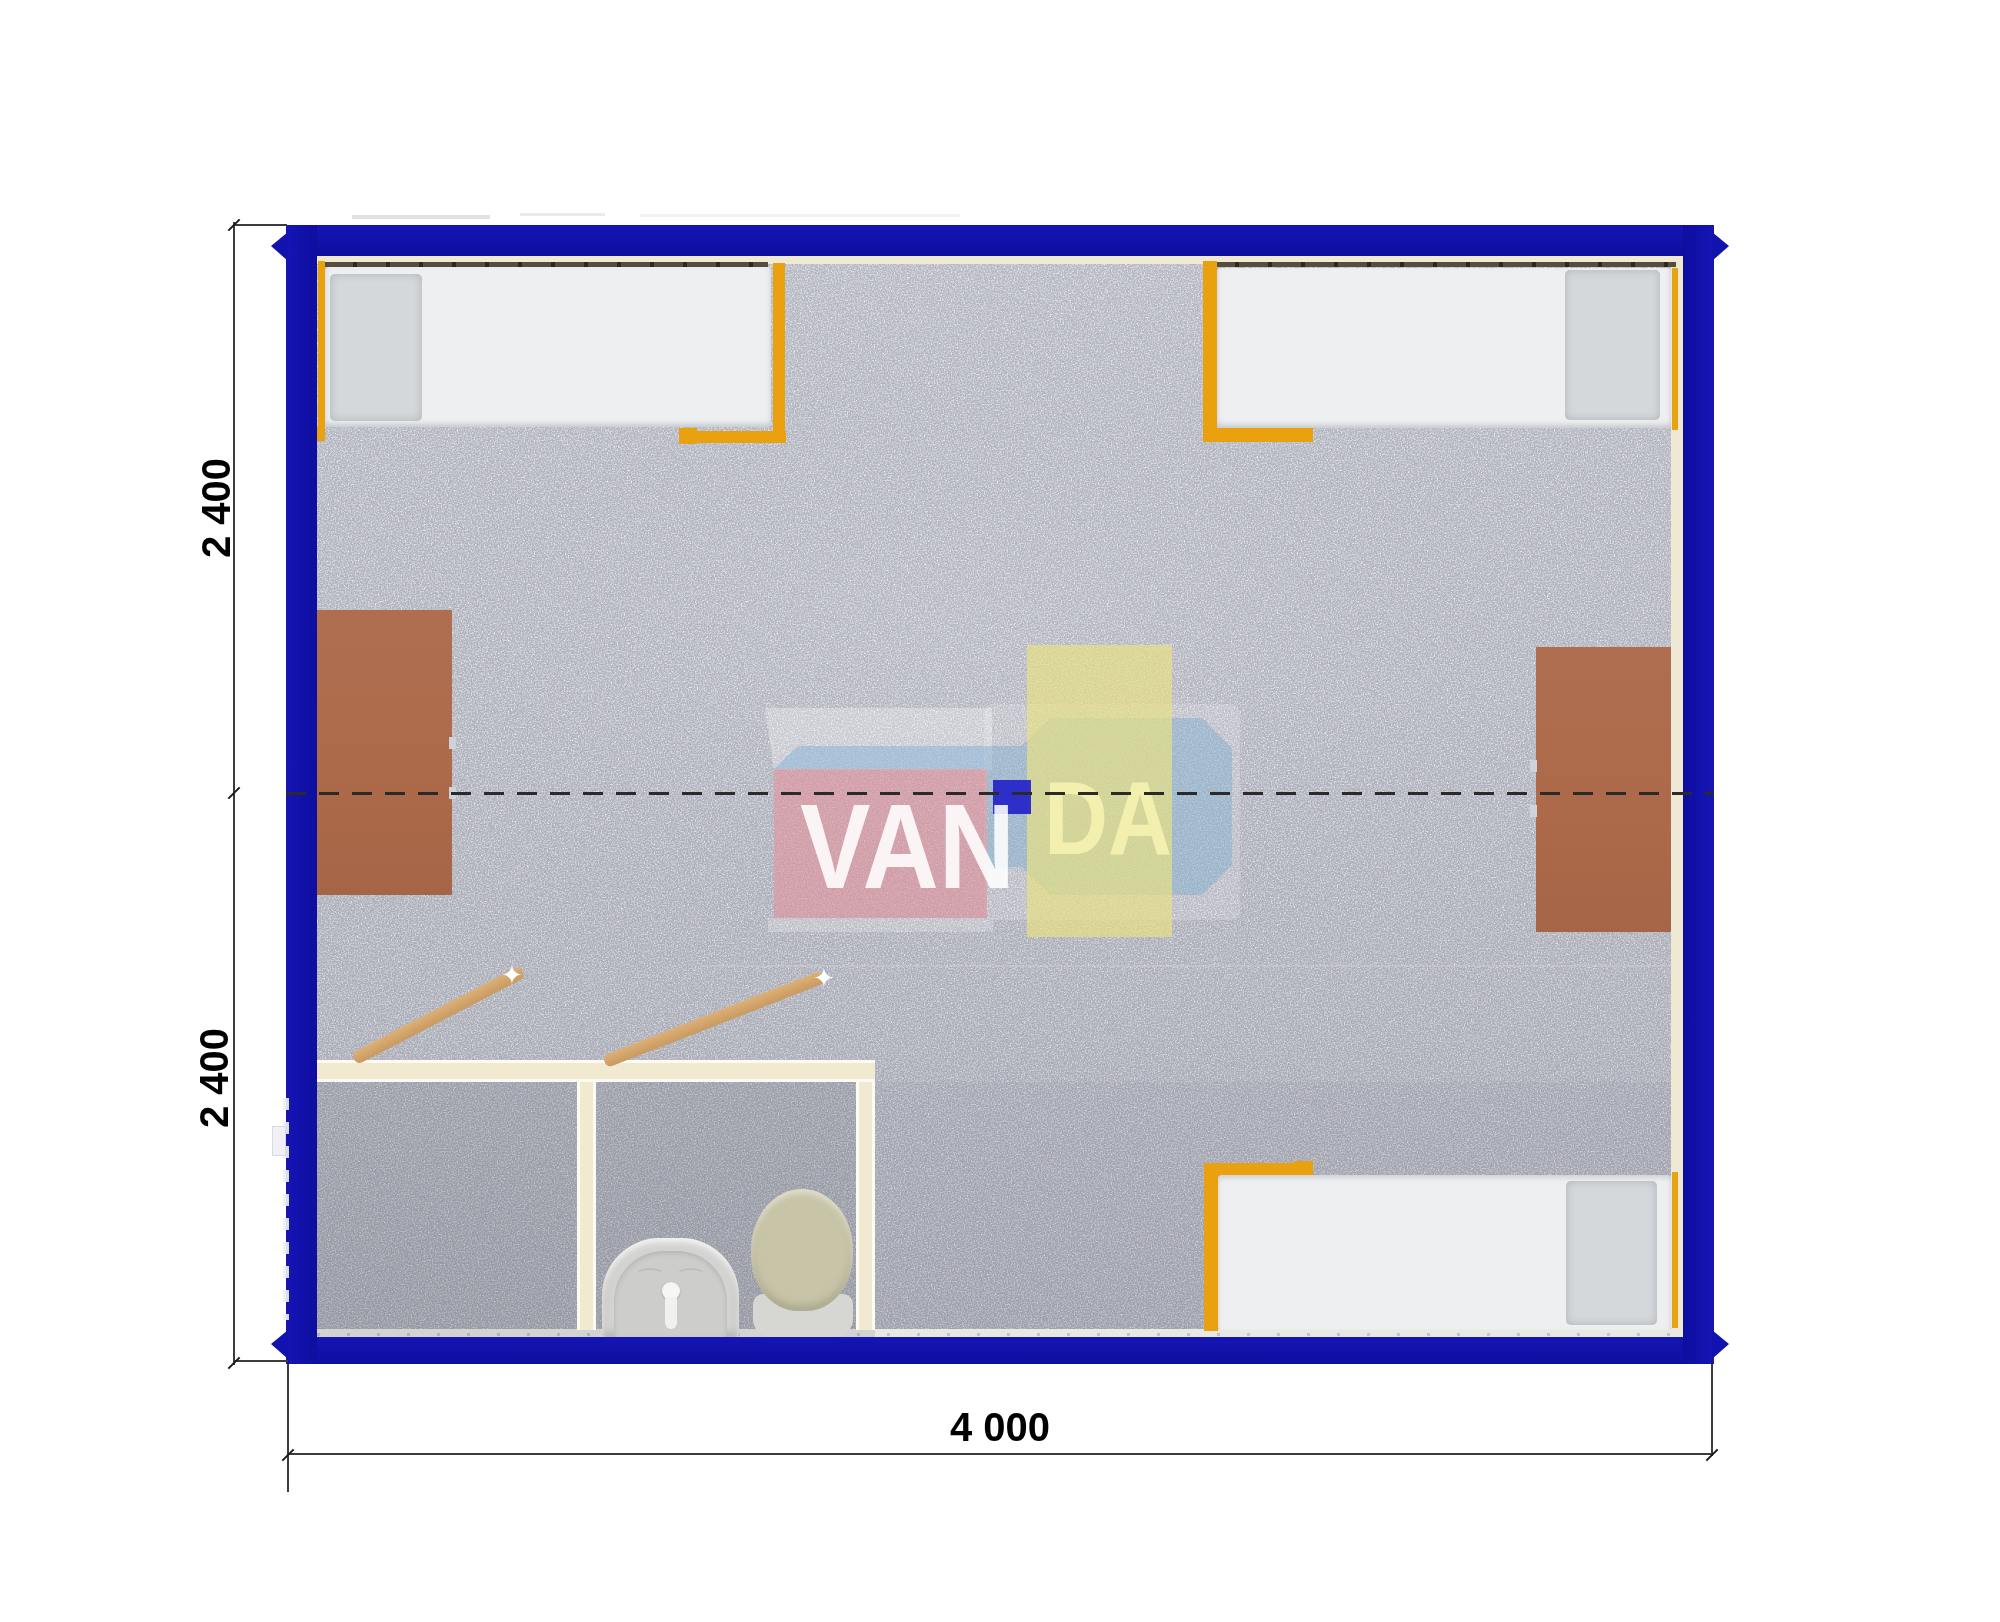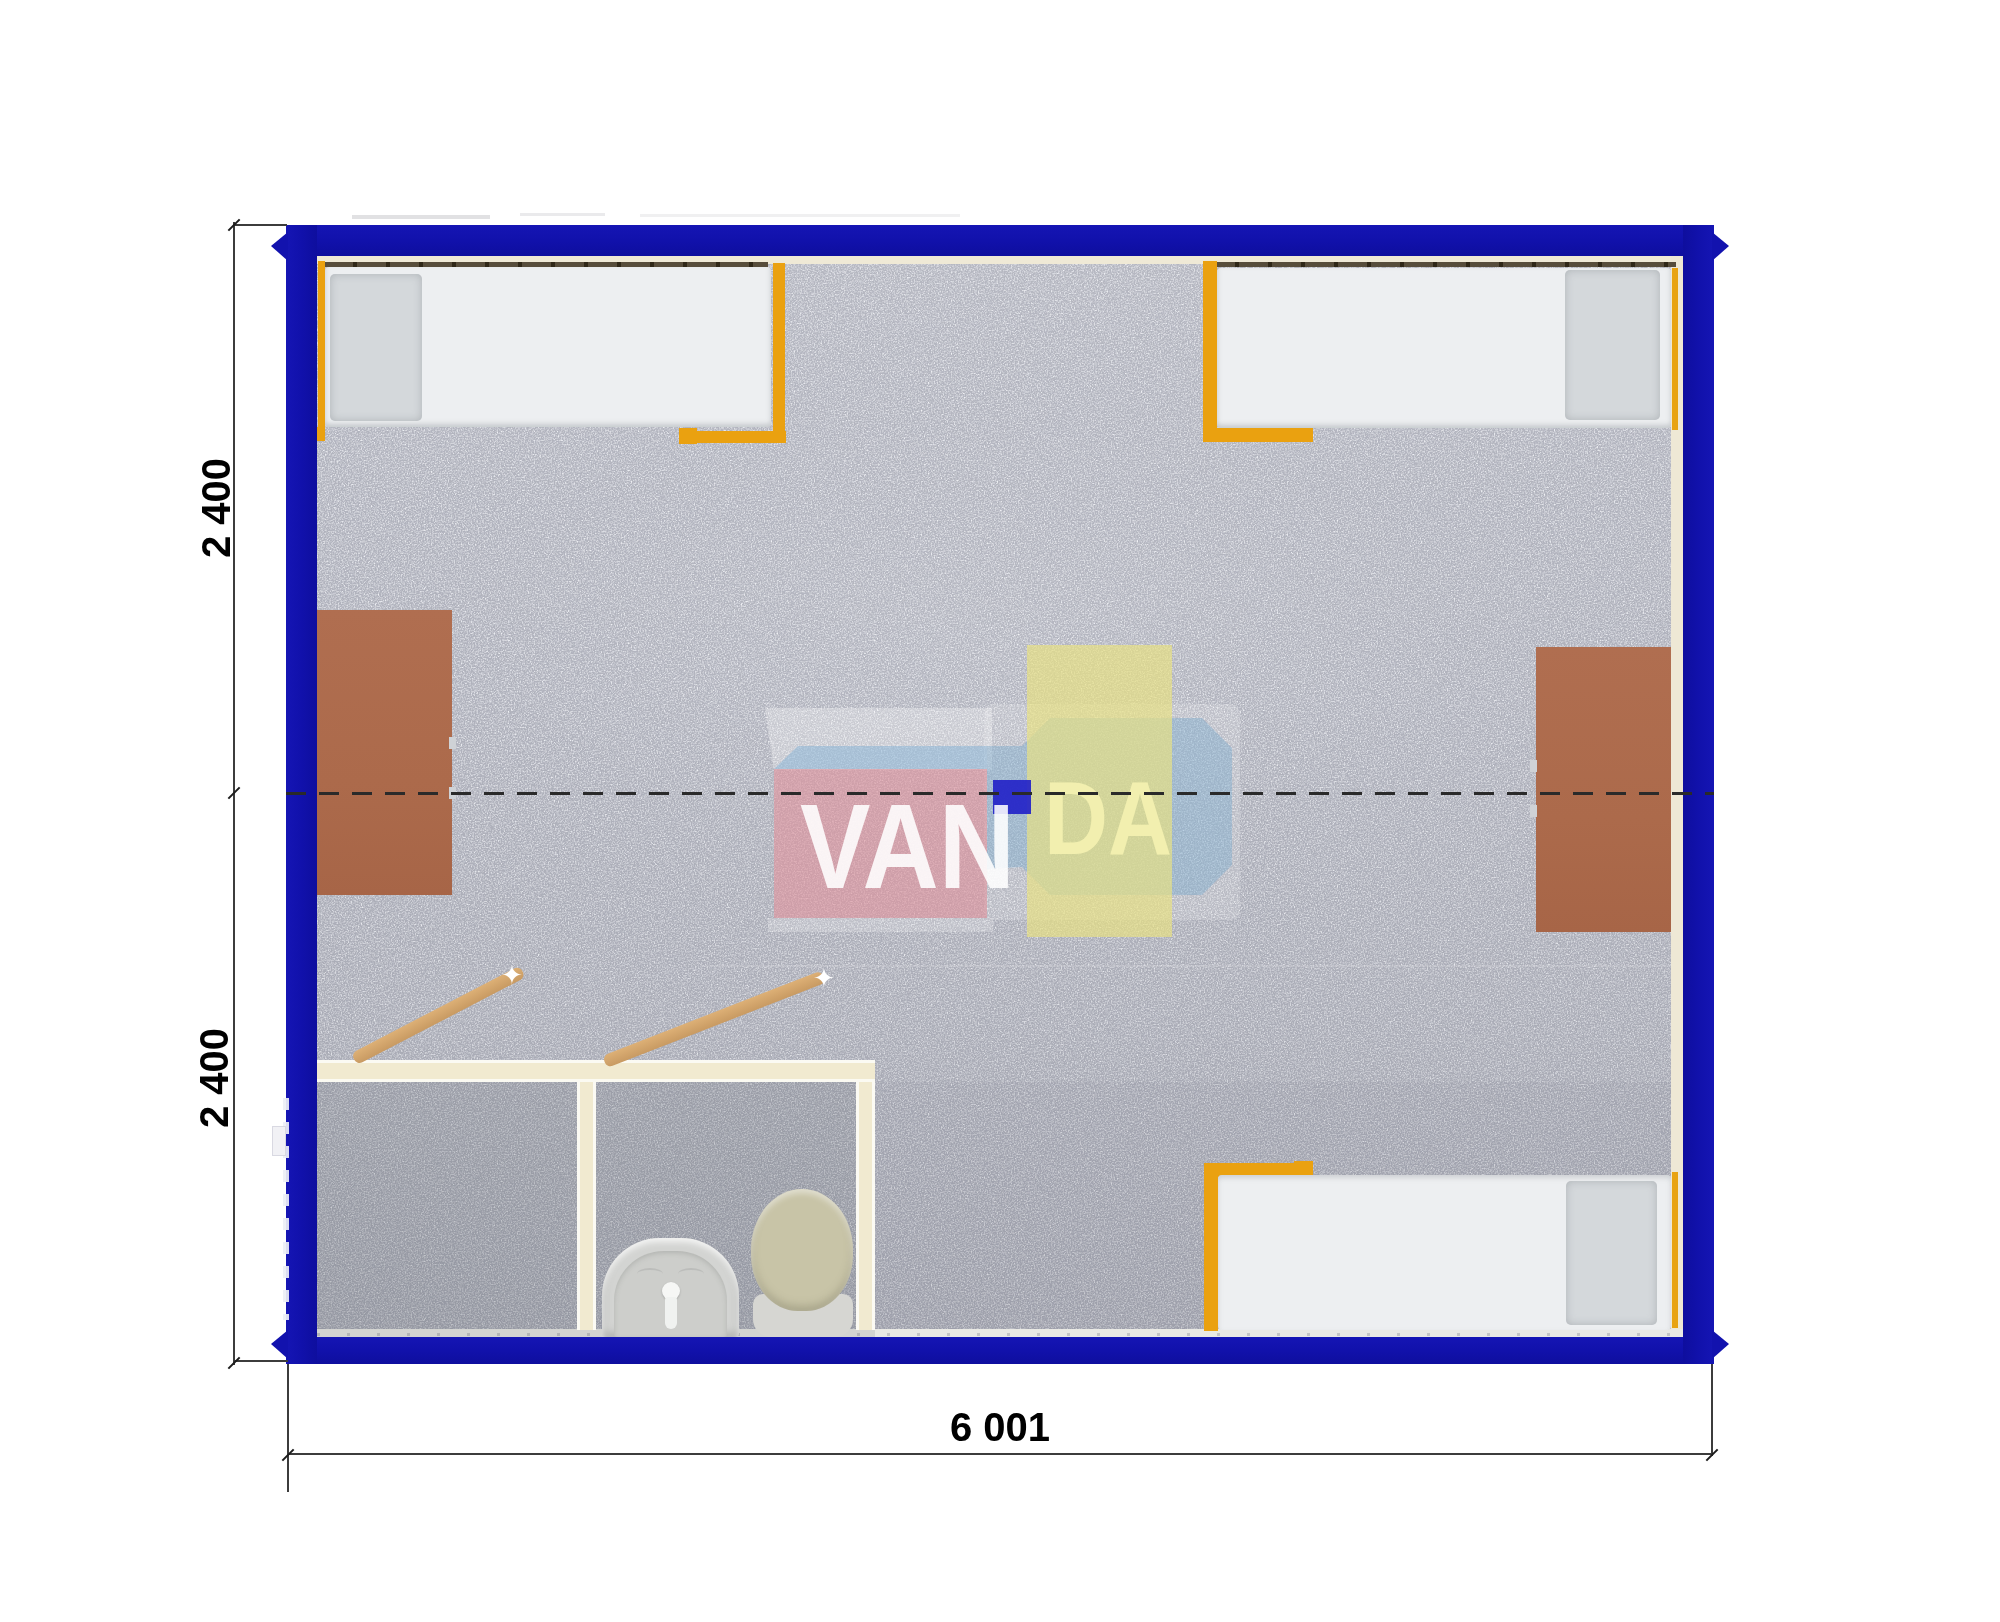--- a/index.html
+++ b/index.html
@@ -200,15 +200,15 @@
   <div class="abs" style="left:287px;top:1364px;width:2px;height:128px;background:#3c3c3c;"></div>
 
   <div class="abs" style="left:1711px;top:1364px;width:2px;height:92px;background:#3c3c3c;"></div>
 
   <div class="abs" style="left:288px;top:1453px;width:1424px;height:2px;background:#3c3c3c;"></div>
 
   <div class="abs" style="left:280px;top:1447px;width:16px;height:2px;background:#1c1c1c;transform:rotate(-45deg);transform-origin:50% 50%;margin-top:7px;"></div>
 
   <div class="abs" style="left:1704px;top:1447px;width:16px;height:2px;background:#1c1c1c;transform:rotate(-45deg);transform-origin:50% 50%;margin-top:7px;"></div>
 
-  <div class="abs" style="left:900px;top:1406px;width:200px;height:42px;font-size:40px;font-weight:700;color:#000;text-align:center;line-height:42px;">6 001</div>
+  <div class="abs" style="left:900px;top:1406px;width:200px;height:42px;font-size:40px;font-weight:700;color:#000;text-align:center;line-height:42px;">4 000</div>
 
 </div>
 
 </body></html>

